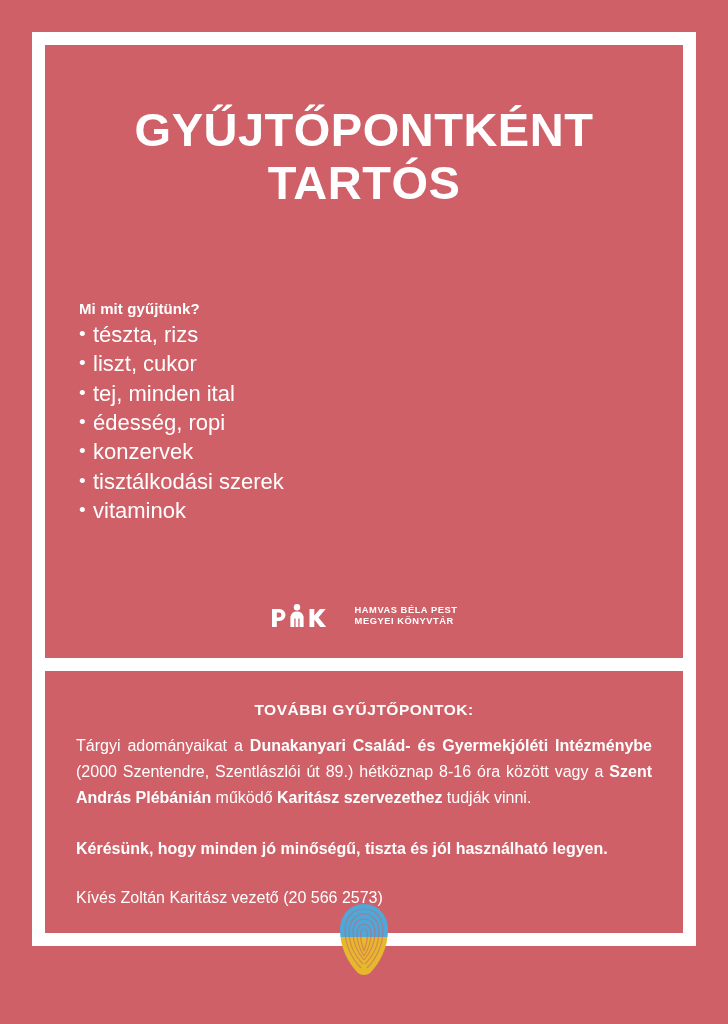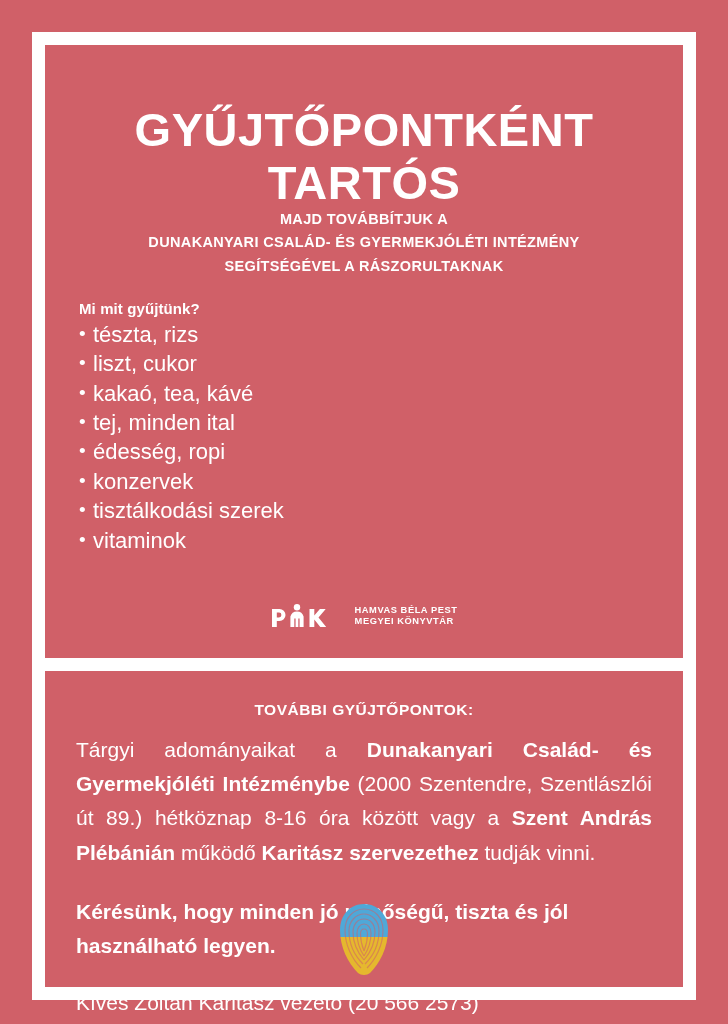--- a/index.html
+++ b/index.html
@@ -14,21 +14,21 @@
   .poster{position:relative;width:728px;height:1024px;}
 
   
   .box{
     position:absolute;
     border:13px solid #ffffff;
     background:#d06068;
     box-sizing:border-box;
   }
   #box-top{left:32px;top:32px;width:664px;height:662px;}
-  #box-bottom{left:32px;top:658px;width:664px;height:342px;}
+  #box-bottom{left:32px;top:658px;width:664px;height:288px;}
 
   
   .headline{
     position:absolute;left:0;right:0;top:28px;
     text-align:center;
     color:#ffffff;
     font-weight:bold;
     font-size:47px;
     line-height:1.12;
     letter-spacing:0.5px;
@@ -101,21 +101,21 @@
     color:#ffffff;
     font-weight:bold;
     font-size:15.5px;
     letter-spacing:.5px;
   }
   .bb-body{
     position:absolute;left:31px;right:31px;top:62px;
     color:#ffffff;
   }
   .para{
-    font-size:21px;
+    font-size:16px;
     line-height:1.63;
     text-align:justify;
     margin:0;
     font-weight:400;
   }
   .para b{font-weight:bold;}
   .para.center-left{text-align:left;}
   .para.emph{font-weight:bold;margin-top:25px;}
   .para.contact{margin-top:23px;}
 
@@ -129,32 +129,26 @@
 <body>
 
 <div class="poster">
 
   <div class="box" id="box-top">
 
     <h1 class="headline">
       <span class="l1">GYŰJTŐPONTKÉNT TARTÓS</span>
     </h1>
 
-    <div class="subtitle">
-      <span>MAJD TOVÁBBÍTJUK A</span>
-      <span>DUNAKANYARI CSALÁD- ÉS GYERMEKJÓLÉTI INTÉZMÉNY</span>
-      <span>SEGÍTSÉGÉVEL A RÁSZORULTAKNAK</span>
-    </div>
 
     <div class="listblock">
       <div class="list-title">Mi mit gyűjtünk?</div>
       <ul class="items">
         <li><span class="bullet">•</span><span>tészta, rizs</span></li>
         <li><span class="bullet">•</span><span>liszt, cukor</span></li>
-        <li><span class="bullet">•</span><span>kakaó, tea, kávé</span></li>
         <li><span class="bullet">•</span><span>tej, minden ital</span></li>
         <li><span class="bullet">•</span><span>édesség, ropi</span></li>
         <li><span class="bullet">•</span><span>konzervek</span></li>
         <li><span class="bullet">•</span><span>tisztálkodási szerek</span></li>
         <li><span class="bullet">•</span><span>vitaminok</span></li>
       </ul>
     </div>
 
     <div class="logo">
       <svg class="logo-mark" width="62" height="26" viewBox="0 0 62 26">

